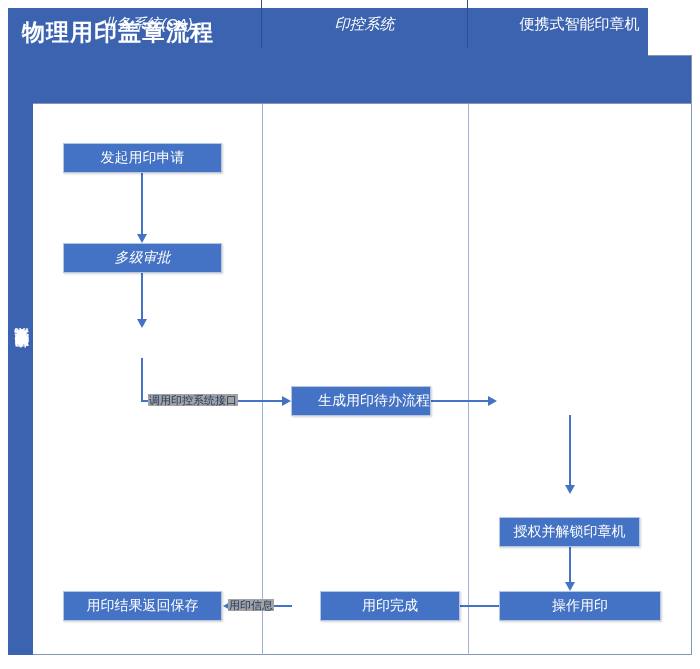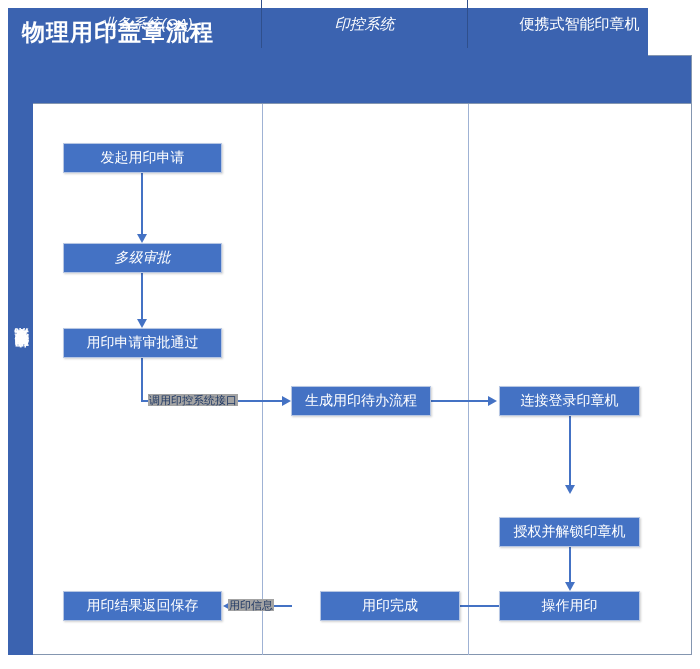--- a/index.html
+++ b/index.html
@@ -232,37 +232,31 @@
   <div class="edge-label" style="left:228px; top:599px;">用印信息</div>
 
   <div class="node" style="left:63px; top:143px; width:159px; height:30px;">
     <span>发起用印申请</span>
   </div>
 
   <div class="node" style="left:63px; top:243px; width:159px; height:30px;font-style:italic;">
     <span>多级审批</span>
   </div>
 
-  <div class="node" style="left:63px; top:328px; width:159px; height:30px;">
-    <span>用印申请审批通过</span>
-  </div>
-
-  <div class="node" style="left:291px; top:386px; width:140px; height:30px;">
+
+  <div class="node" style="left:291px; top:386px; width:140px; height:30px;justify-content:flex-end;">
     <span>生成用印待办流程</span>
   </div>
 
-  <div class="node" style="left:499px; top:386px; width:141px; height:30px;">
-    <span>连接登录印章机</span>
-  </div>
 
   <div class="node" style="left:499px; top:494px; width:141px; height:30px;margin-top:23px;">
     <span>授权并解锁印章机</span>
   </div>
 
-  <div class="node" style="left:499px; top:591px; width:141px; height:30px;">
+  <div class="node" style="left:499px; top:591px; width:162px; height:30px;">
     <span>操作用印</span>
   </div>
 
   <div class="node" style="left:291px; top:591px; width:140px; height:30px;margin-left:29px;">
     <span>用印完成</span>
   </div>
 
   <div class="node" style="left:63px; top:591px; width:159px; height:30px;font-family:Liberation Mono, monospace;">
     <span>用印结果返回保存</span>
   </div>

